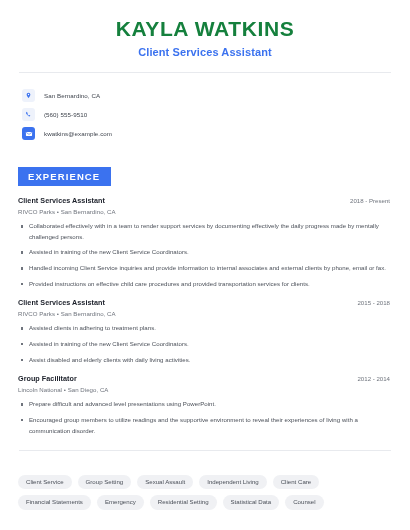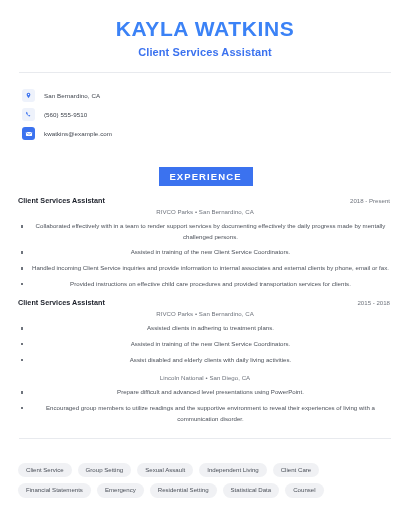--- a/index.html
+++ b/index.html
@@ -17,21 +17,21 @@
     overflow: hidden;
     padding: 0 16px;
   }
 
   
   .header { padding-top: 17px; text-align: center; }
   .name {
     font-size: 21px;
     font-weight: bold;
     letter-spacing: 0.6px;
-    color: #3b82f6;
+    color: #15803d;
     margin: 0;
     line-height: 1.15;
   }
   .job-title {
     font-size: 11px;
     font-weight: bold;
     color: #3b72ef;
     margin: 5px 0 0 0;
     letter-spacing: 0.1px;
   }
@@ -64,21 +64,21 @@
   .contact-icon.filled { background: #3b72ef; }
   .contact-icon svg { display: block; }
   .contact-text {
     font-size: 6.2px;
     color: #3f444d;
     letter-spacing: 0.06px;
     white-space: nowrap;
   }
 
   
-  .section { margin-top: 24px; text-align: center; }
+  .section { margin-top: 24px; }
   .section-title {
     display: inline-block;
     background: #3b72ef;
     color: #ffffff;
     font-size: 9.5px;
     font-weight: bold;
     letter-spacing: 1.1px;
     padding: 4px 11px 4px 10px;
     margin-left: 2px;
   }
@@ -217,20 +217,24 @@
         </div>
         <div class="exp-meta">RIVCO Parks • San Bernardino, CA</div>
         <ul class="bullets">
           <li>Assisted clients in adhering to treatment plans.</li>
           <li>Assisted in training of the new Client Service Coordinators.</li>
           <li>Assist disabled and elderly clients with daily living activities.</li>
         </ul>
       </div>
 
       <div class="exp-item">
+        <div class="exp-head">
+          <span class="exp-role">Group Facilitator</span>
+          <span class="exp-dates">2012 - 2014</span>
+        </div>
         <div class="exp-meta">Lincoln National • San Diego, CA</div>
         <ul class="bullets">
           <li>Prepare difficult and advanced level presentations using PowerPoint.</li>
           <li>Encouraged group members to utilize readings and the supportive environment to reveal their experiences of living with a communication disorder.</li>
         </ul>
       </div>
 
     </div>
   </div>
 

